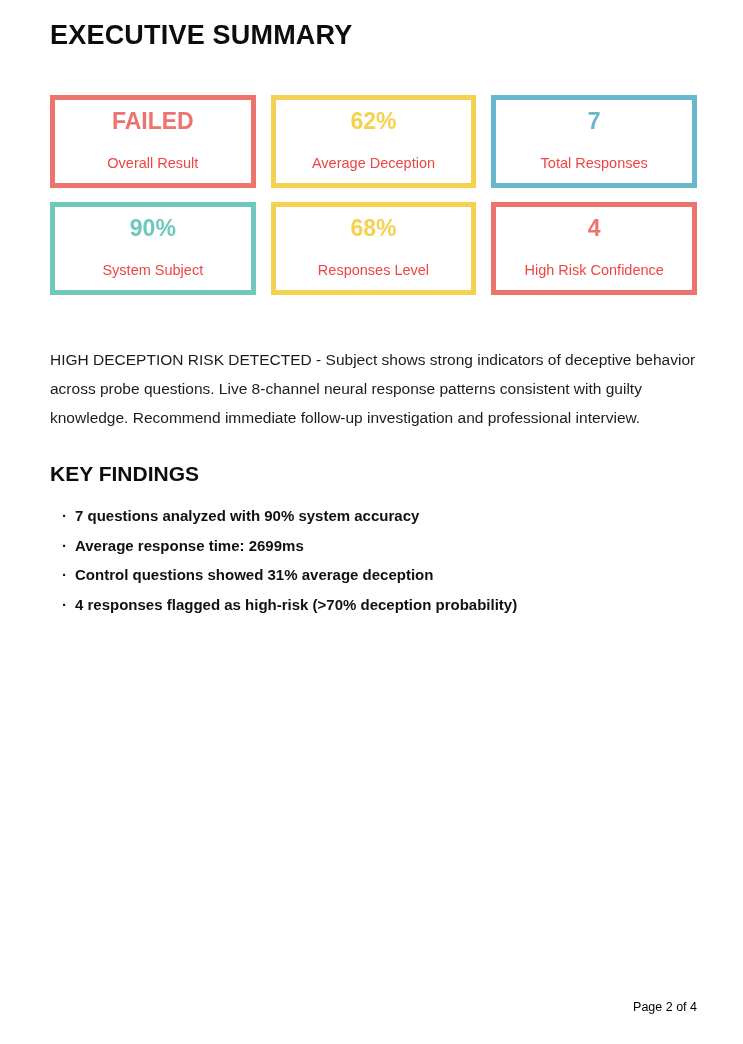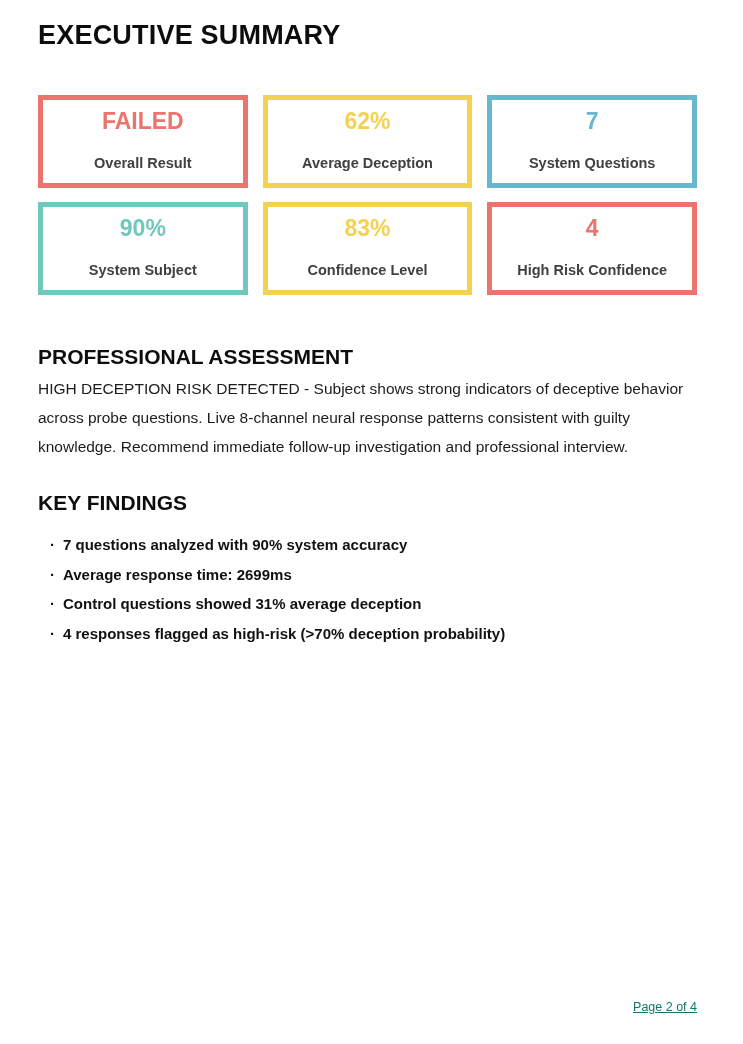--- a/index.html
+++ b/index.html
@@ -10,21 +10,21 @@
     font-family: "Liberation Sans", "DejaVu Sans", sans-serif;
     color: #111111;
     position: relative;
     overflow: hidden;
   }
   .page {
     position: relative;
     width: 743px;
     height: 785px;
     background: #ffffff;
-    padding: 20px 46px 0 38px;
+    padding: 20px 46px 0 50px;
   }
   h1.page-title {
     font-size: 27px;
     font-weight: bold;
     letter-spacing: 0.2px;
     color: #0d0d0d;
     line-height: 1.15;
   }
   .cards {
     margin-top: 44px;
@@ -44,22 +44,22 @@
     gap: 2px;
     padding-bottom: 2px;
   }
   .card-value {
     font-size: 23px;
     font-weight: bold;
     line-height: 1;
   }
   .card-label {
     font-size: 14.5px;
-    font-weight: bold;
-    color: #404040;
+    font-weight: normal;
+    color: #ef4444;
     line-height: 1;
     margin-top: 21px;
   }
   h2.section-heading {
     font-size: 21px;
     font-weight: bold;
     color: #0d0d0d;
     line-height: 1.15;
   }
   .assessment-section { margin-top: 50px; }
@@ -85,22 +85,21 @@
   }
   .findings-list li::before {
     content: "\00B7";
     margin-right: 8px;
   }
   .page-footer {
     position: absolute;
     top: 1000px;
     right: 46px;
     font-size: 12.5px;
-    color: #0f766e;
-    text-decoration: underline;
+    color: #000000;
   }
 </style>
 </head>
 <body>
 
 <div class="page">
 
   <h1 class="page-title">EXECUTIVE SUMMARY</h1>
 
   <div class="cards">
@@ -109,41 +108,40 @@
     <div class="card-label">Overall Result</div>
   </div>
 
   <div class="card" style="border-color: rgb(244, 209, 80);">
     <div class="card-value" style="color: rgb(244, 209, 80);">62%</div>
     <div class="card-label">Average Deception</div>
   </div>
 
   <div class="card" style="border-color: rgb(105, 183, 207);">
     <div class="card-value" style="color: rgb(105, 183, 207);">7</div>
-    <div class="card-label">System Questions</div>
+    <div class="card-label">Total Responses</div>
   </div>
 
   <div class="card" style="border-color: rgb(110, 200, 187);">
     <div class="card-value" style="color: rgb(110, 200, 187);">90%</div>
     <div class="card-label">System Subject</div>
   </div>
 
   <div class="card" style="border-color: rgb(244, 209, 80);">
-    <div class="card-value" style="color: rgb(244, 209, 80);">83%</div>
-    <div class="card-label">Confidence Level</div>
+    <div class="card-value" style="color: rgb(244, 209, 80);">68%</div>
+    <div class="card-label">Responses Level</div>
   </div>
 
   <div class="card" style="border-color: rgb(237, 115, 110);">
     <div class="card-value" style="color: rgb(237, 115, 110);">4</div>
     <div class="card-label">High Risk Confidence</div>
   </div>
 </div>
 
   <section class="assessment-section">
-    <h2 class="section-heading">PROFESSIONAL ASSESSMENT</h2>
     <p class="assessment-body">HIGH DECEPTION RISK DETECTED - Subject shows strong indicators of deceptive behavior across probe questions. Live 8-channel neural response patterns consistent with guilty knowledge. Recommend immediate follow-up investigation and professional interview.</p>
   </section>
 
   <section class="findings-section">
     <h2 class="section-heading">KEY FINDINGS</h2>
     <ul class="findings-list">
         <li>7 questions analyzed with 90% system accuracy</li>
         <li>Average response time: 2699ms</li>
         <li>Control questions showed 31% average deception</li>
         <li>4 responses flagged as high-risk (&gt;70% deception probability)</li>

